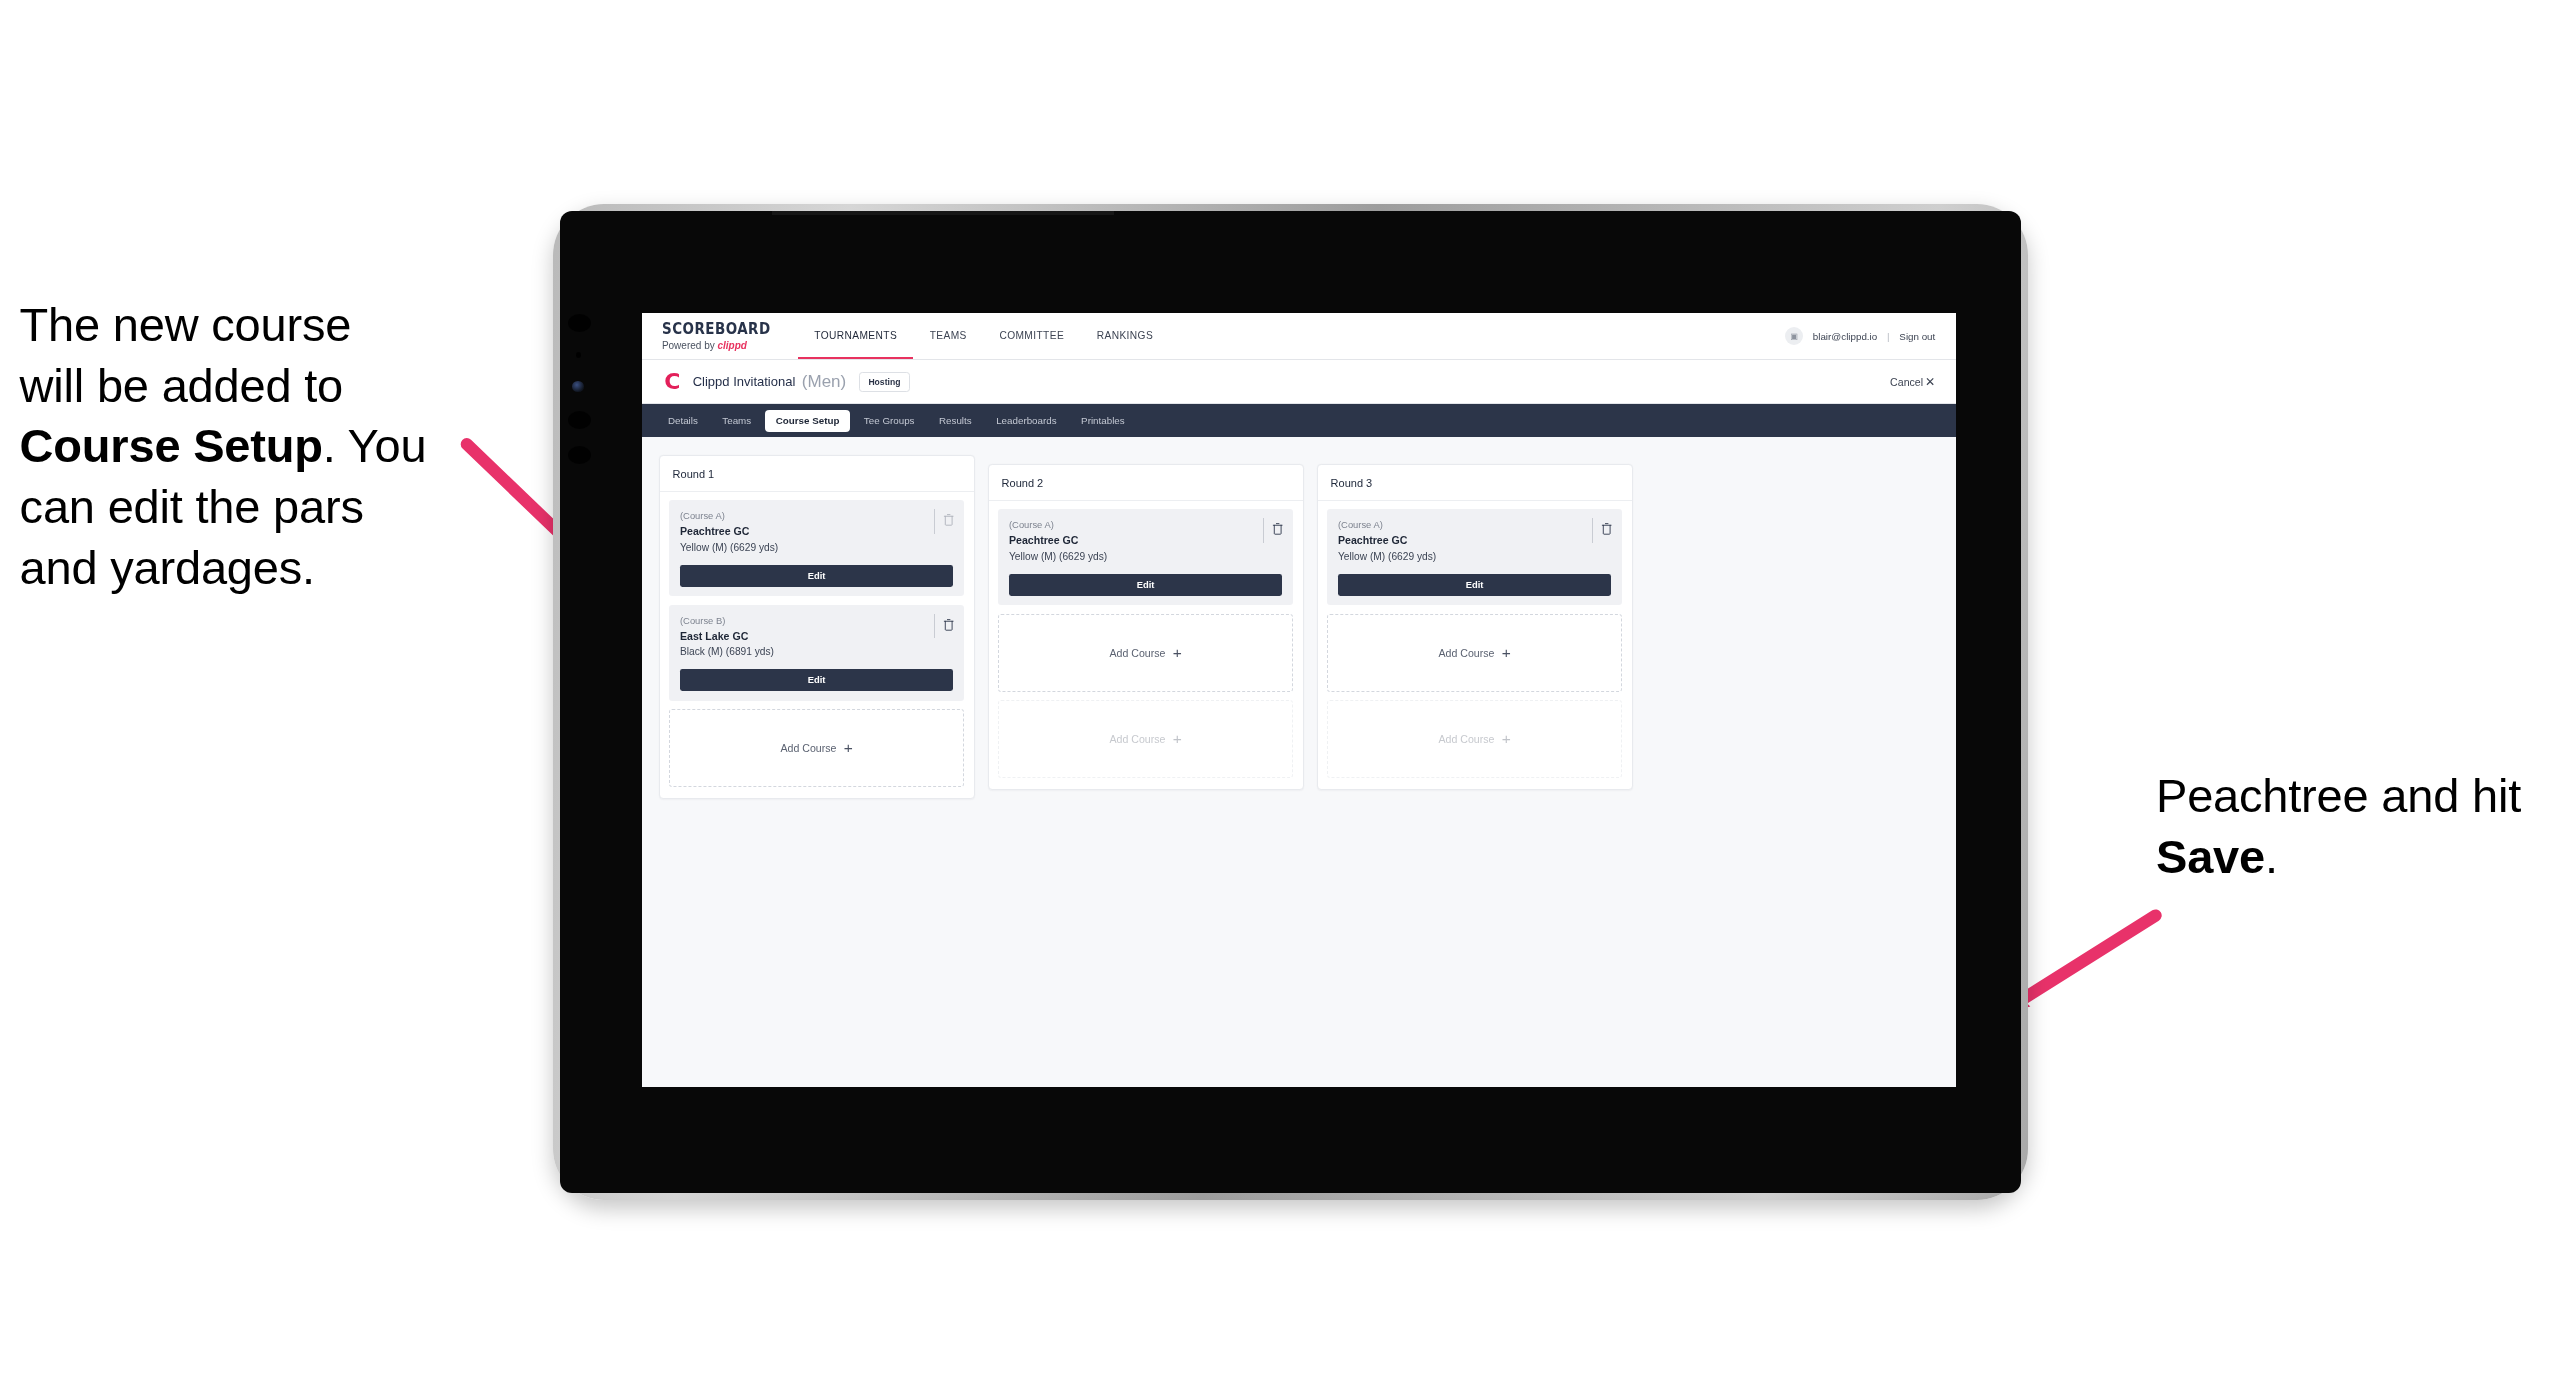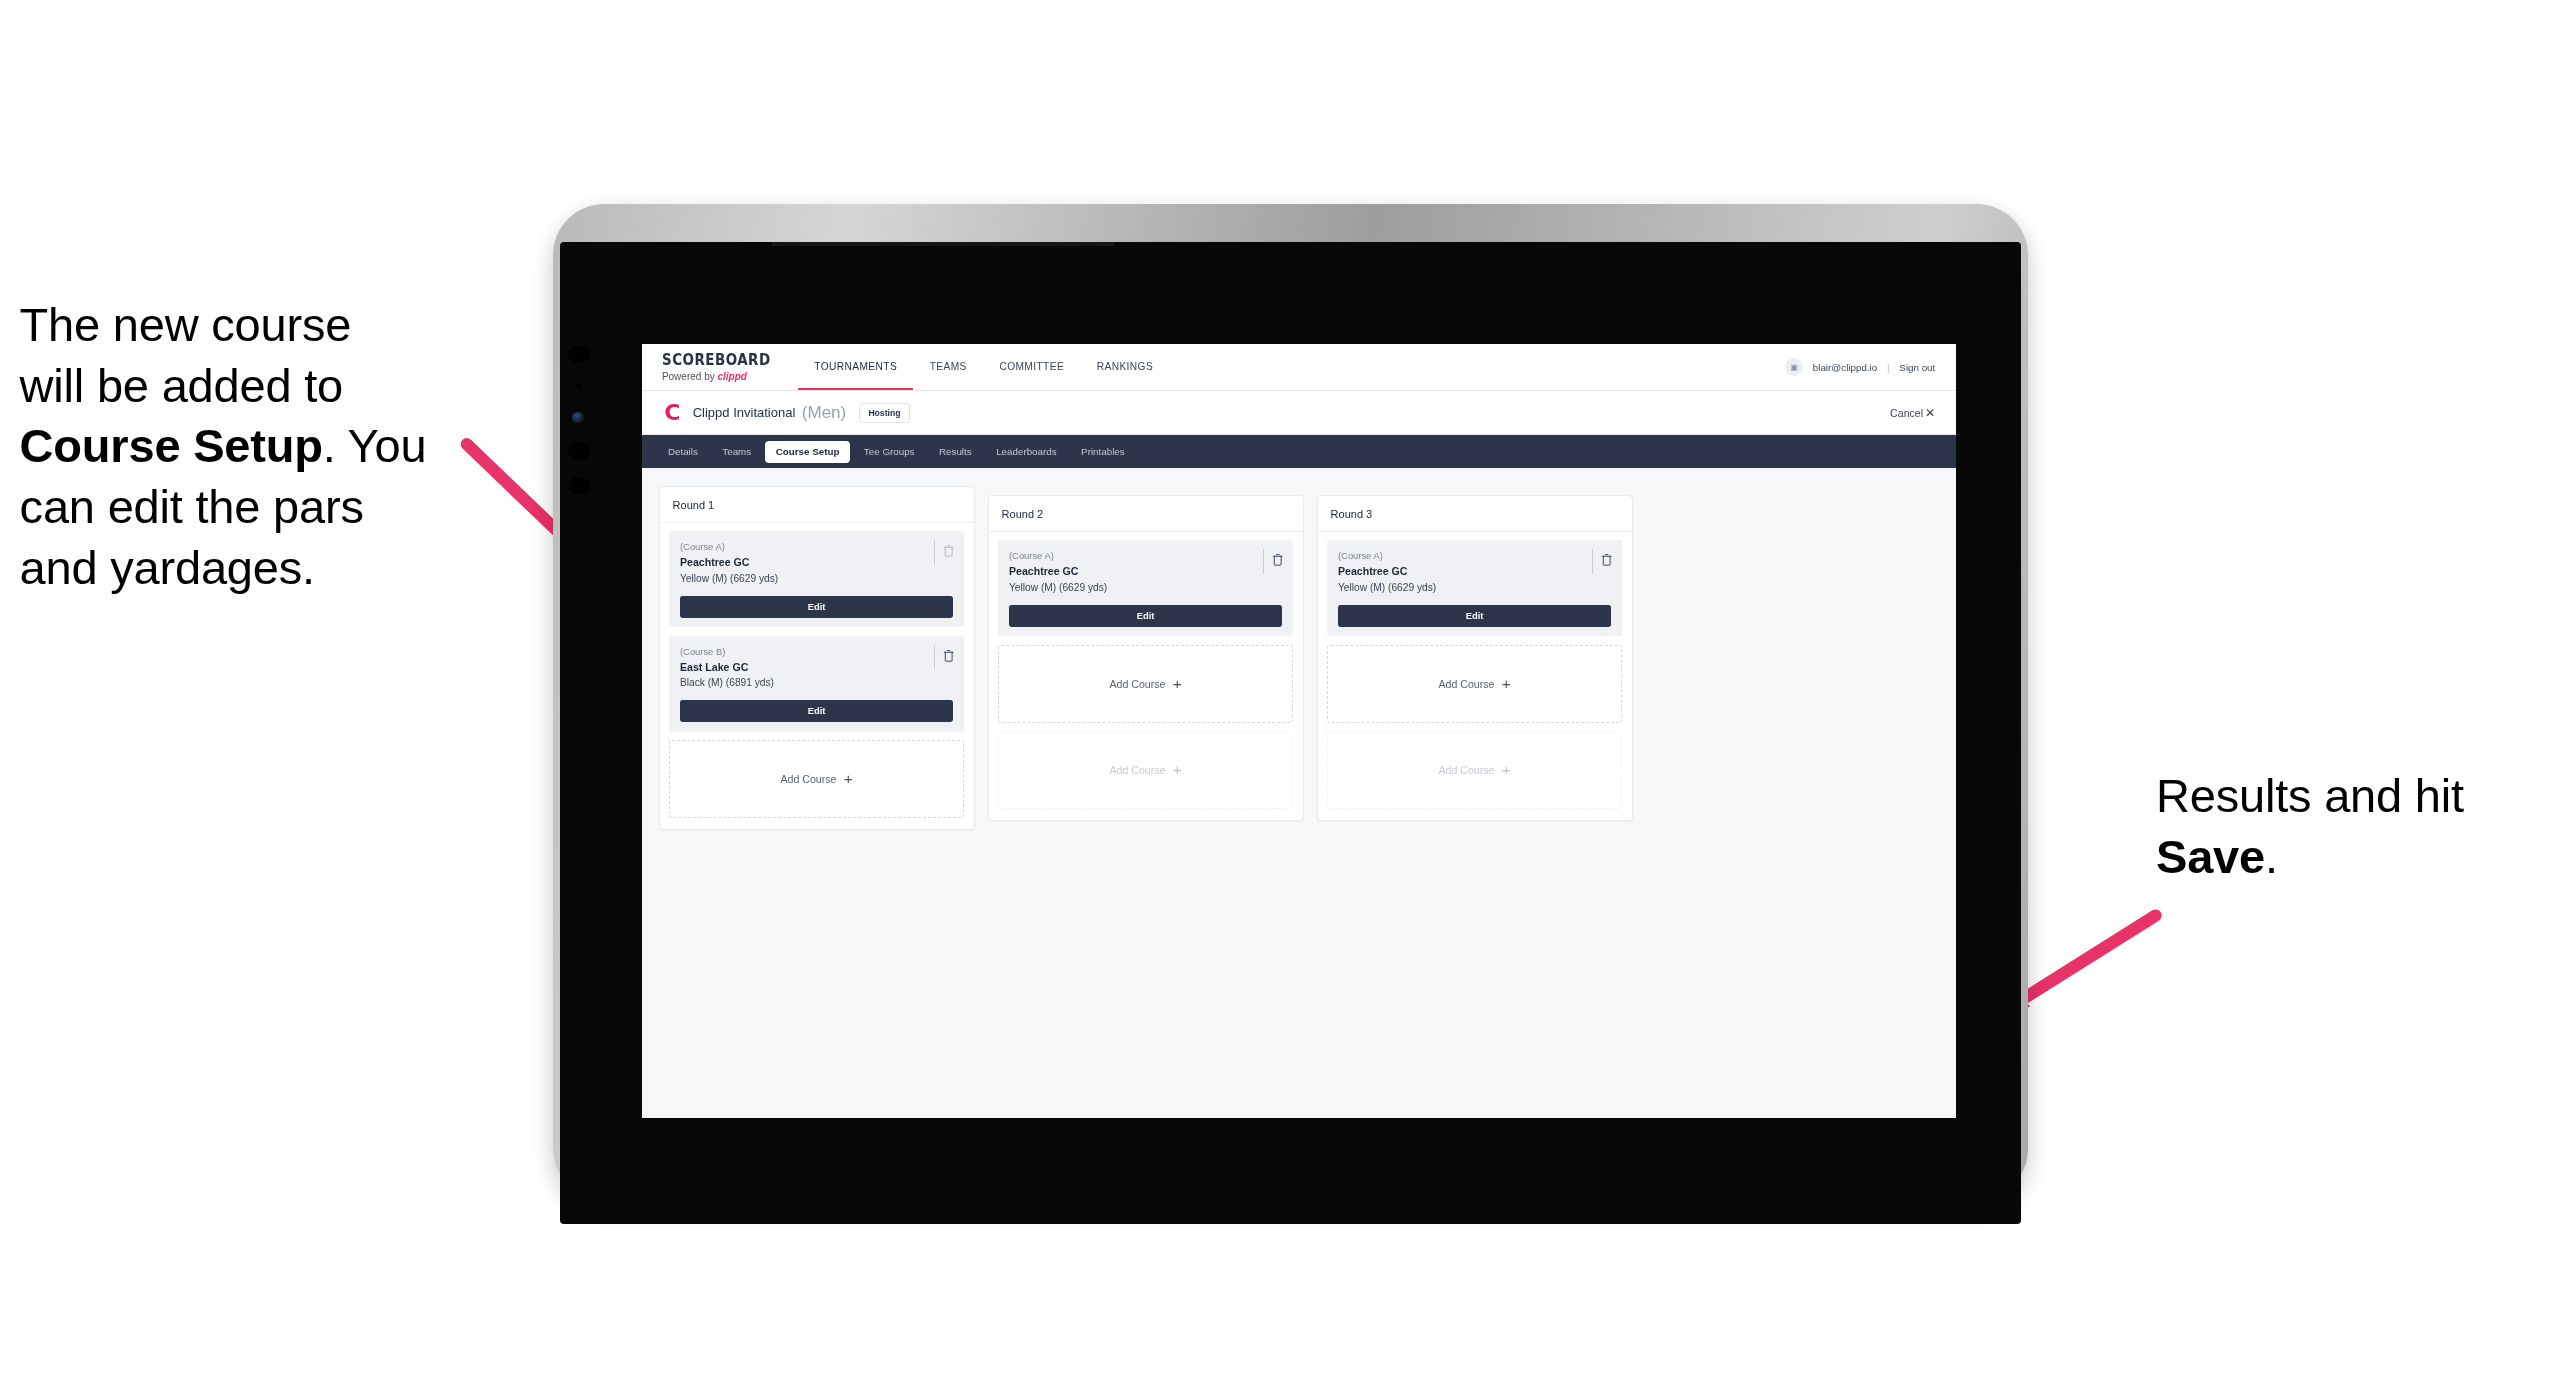--- a/index.html
+++ b/index.html
@@ -34,24 +34,23 @@
     left: 553px; top: 204px;
     width: 1475px; height: 996px;
     background: linear-gradient(100deg,#b9b9b9 0%, #d6d6d6 18%, #9d9d9d 50%, #cfcfcf 84%, #a8a8a8 100%);
     border-radius: 51px;
     padding: 7.3px;
     box-shadow: 0 8.2px 21px rgba(0,0,0,.22);
   }
   .tablet-screen {
     width: 100%; height: 100%;
     background: #080808;
-    border-radius: 4px;
+    border-radius: 12px;
     position: relative;
     overflow: hidden;
-    margin-top: 31px;
   }
   .sensor { position: absolute; background: #000; border-radius: 50%; }
   #sensor-cam   { left: 7.3px;  top: 103px; width: 23px; height: 18px; opacity:.85; }
   #sensor-dot   { left: 15.5px; top: 141px; width: 5.7px;  height: 5.7px;  opacity:.9; }
   #sensor-led   { left: 12.2px; top: 170px; width: 11.4px; height: 10.6px;
                   background: radial-gradient(circle at 40% 35%, #3a4f80 0%, #10151f 70%); }
   #sensor-mic1  { left: 7.3px;  top: 200px; width: 23px; height: 18px; opacity:.85; }
   #sensor-mic2  { left: 7.3px;  top: 235px; width: 23px; height: 18px; opacity:.85; }
   .topnotch { position:absolute; top:0; left:212px; width:342px; height:3.3px;
               background:rgba(255,255,255,.06); }
@@ -201,21 +200,21 @@
   <div class="annot" id="annot-left">
     <span>The new course will be added to </span><b>Course Setup</b><span>. You can edit the pars and yardages.</span>
   </div>
 
   <svg class="arrow" id="arrow-left" viewBox="0 0 260 260">
     <line x1="12" y1="10" x2="212" y2="202" stroke="#e8326a" stroke-width="15" stroke-linecap="round"></line>
     <polygon points="244,244 168,222 210,168" fill="#e8326a"></polygon>
   </svg>
 
   <div class="annot" id="annot-right">
-    <span>Results and hit </span><b>Save</b><span>.</span>
+    <span>Peachtree and hit </span><b>Save</b><span>.</span>
   </div>
 
   <svg class="arrow" id="arrow-right" viewBox="0 0 260 150">
     <line x1="250" y1="8" x2="72" y2="120" stroke="#e8326a" stroke-width="15" stroke-linecap="round"></line>
     <polygon points="10,142 44,72 96,120" fill="#e8326a"></polygon>
   </svg>
 
   <div class="tablet">
     <div class="tablet-screen">
       <div class="topnotch"></div>

